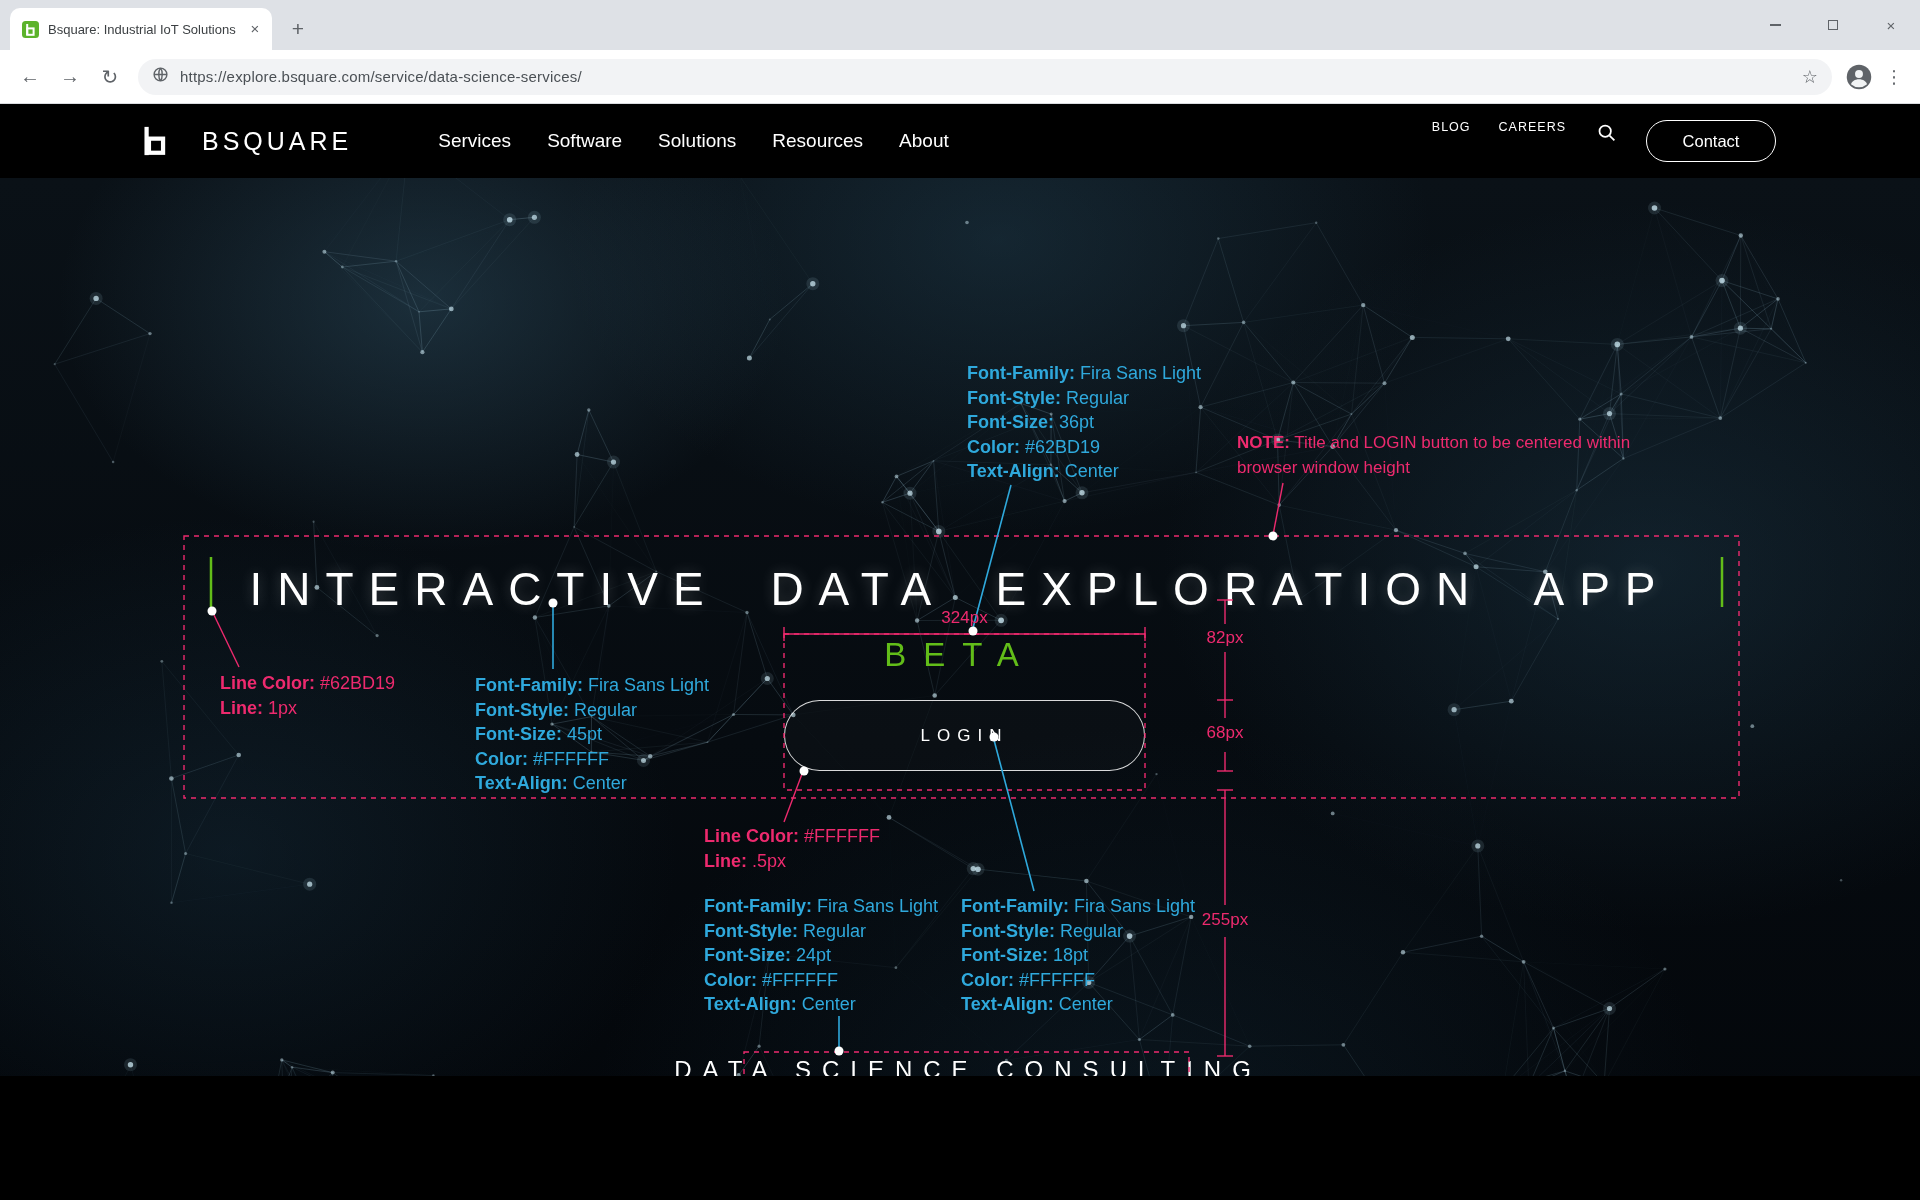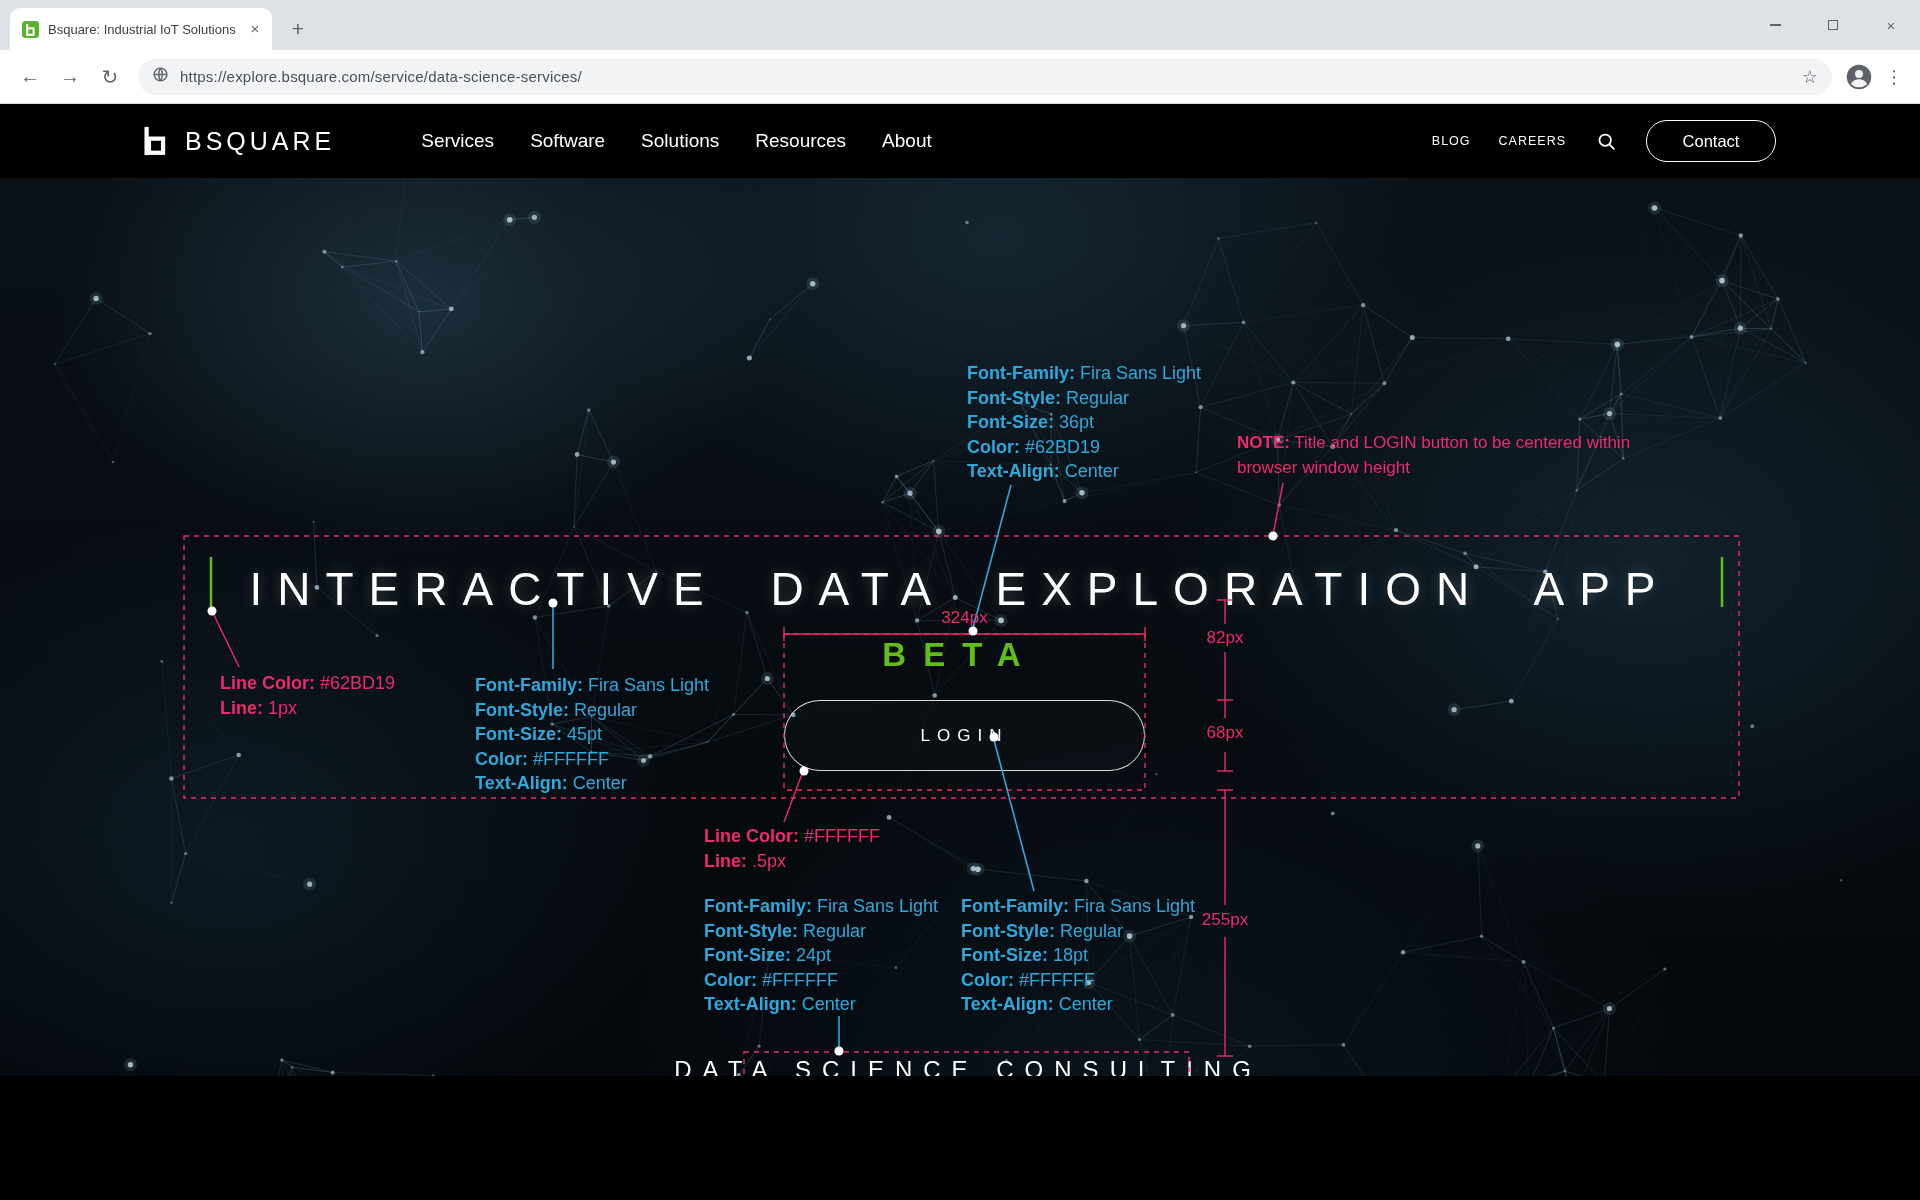--- a/index.html
+++ b/index.html
@@ -35,25 +35,25 @@
   .omnibox{flex:1;height:36px;background:#F2F3F5;border-radius:18px;display:flex;align-items:center;
            padding:0 14px;margin:0 8px;cursor:text}
   .url-text{font-size:15px;color:#4B5055;margin-left:11px;letter-spacing:.2px;white-space:nowrap}
   .star{margin-left:auto;color:var(--icon);font-size:18px;cursor:pointer}
   .avatar{width:34px;height:34px;display:flex;align-items:center;justify-content:center;margin:0 2px;cursor:pointer}
   .kebab{width:32px;height:34px;display:flex;align-items:center;justify-content:center;color:var(--icon);
          font-size:18px;letter-spacing:0;cursor:pointer}
 
   
   .site-nav{height:74px;background:#000;display:flex;align-items:center;padding:0 144px 0 140px;position:relative}
-  .brand{display:flex;align-items:center;gap:13px;color:#fff}
+  .brand{display:flex;align-items:center;gap:30px;color:#fff}
   .brand-text{font-size:25px;letter-spacing:4px;font-weight:500;color:#fff}
   .main-links{display:flex;gap:36px;margin-left:86px}
   .nav-link{color:#fff;font-size:19px;text-decoration:none;cursor:pointer;white-space:nowrap}
-  .right-cluster{margin-left:auto;display:flex;align-items:center;gap:28px}
+  .right-cluster{margin-left:auto;display:flex;align-items:flex-start;gap:28px}
   .utility-link{color:#fff;font-size:12.5px;letter-spacing:1px;cursor:pointer;white-space:nowrap}
   .search-btn{width:24px;height:24px;display:flex;align-items:center;justify-content:center;cursor:pointer}
   .contact-btn{width:130px;height:42px;border:1.5px solid #fff;border-radius:22px;color:#fff;font-size:16.5px;
                display:flex;align-items:center;justify-content:center;background:transparent;cursor:pointer}
 
   
   .hero{height:1022px;position:relative;overflow:hidden;
     background:
       radial-gradient(520px 360px at 22% 12%, rgba(56,96,118,.38), rgba(0,0,0,0) 70%),
       radial-gradient(620px 420px at 52% 6%,  rgba(44,84,106,.32), rgba(0,0,0,0) 70%),
@@ -67,21 +67,21 @@
   .annot .dash{fill:none;stroke:var(--pink);stroke-width:1.4;stroke-dasharray:5 5}
   .annot .pl{stroke:var(--pink);stroke-width:1.4}
   .annot .gl{stroke:var(--green);stroke-width:2.5}
   .annot .cl{stroke:var(--cyan);stroke-width:1.6}
   .annot .dot{fill:#fff}
 
   .hero-title{position:absolute;top:384px;left:0;width:100%;text-align:center;z-index:3;
               color:#fff;font-size:46px;font-weight:300;letter-spacing:15px;word-spacing:24px;
               text-shadow:0 0 14px rgba(255,255,255,.22);white-space:nowrap}
   .beta{position:absolute;top:458px;left:0;width:100%;text-align:center;z-index:3;
-        color:var(--green);font-size:33px;font-weight:700;letter-spacing:17px}
+        color:var(--green);font-size:33px;font-weight:400;letter-spacing:17px}
   .login-btn{position:absolute;left:784px;top:522px;width:361px;height:71px;z-index:4;
              border:1px solid rgba(255,255,255,.85);border-radius:36px;background:rgba(255,255,255,.02);
              color:#fff;font-size:17px;letter-spacing:7px;display:flex;align-items:center;justify-content:center;cursor:pointer}
   .consulting{position:absolute;top:878px;left:8px;width:100%;text-align:center;z-index:3;
               color:#fff;font-size:24px;font-weight:300;letter-spacing:11px}
 
   .spec{position:absolute;font-size:18px;line-height:24.5px;white-space:nowrap;z-index:6}
   .spec.cyan{color:var(--cyan)}
   .spec.pink{color:var(--pink)}
   .spec b{font-weight:bold}

